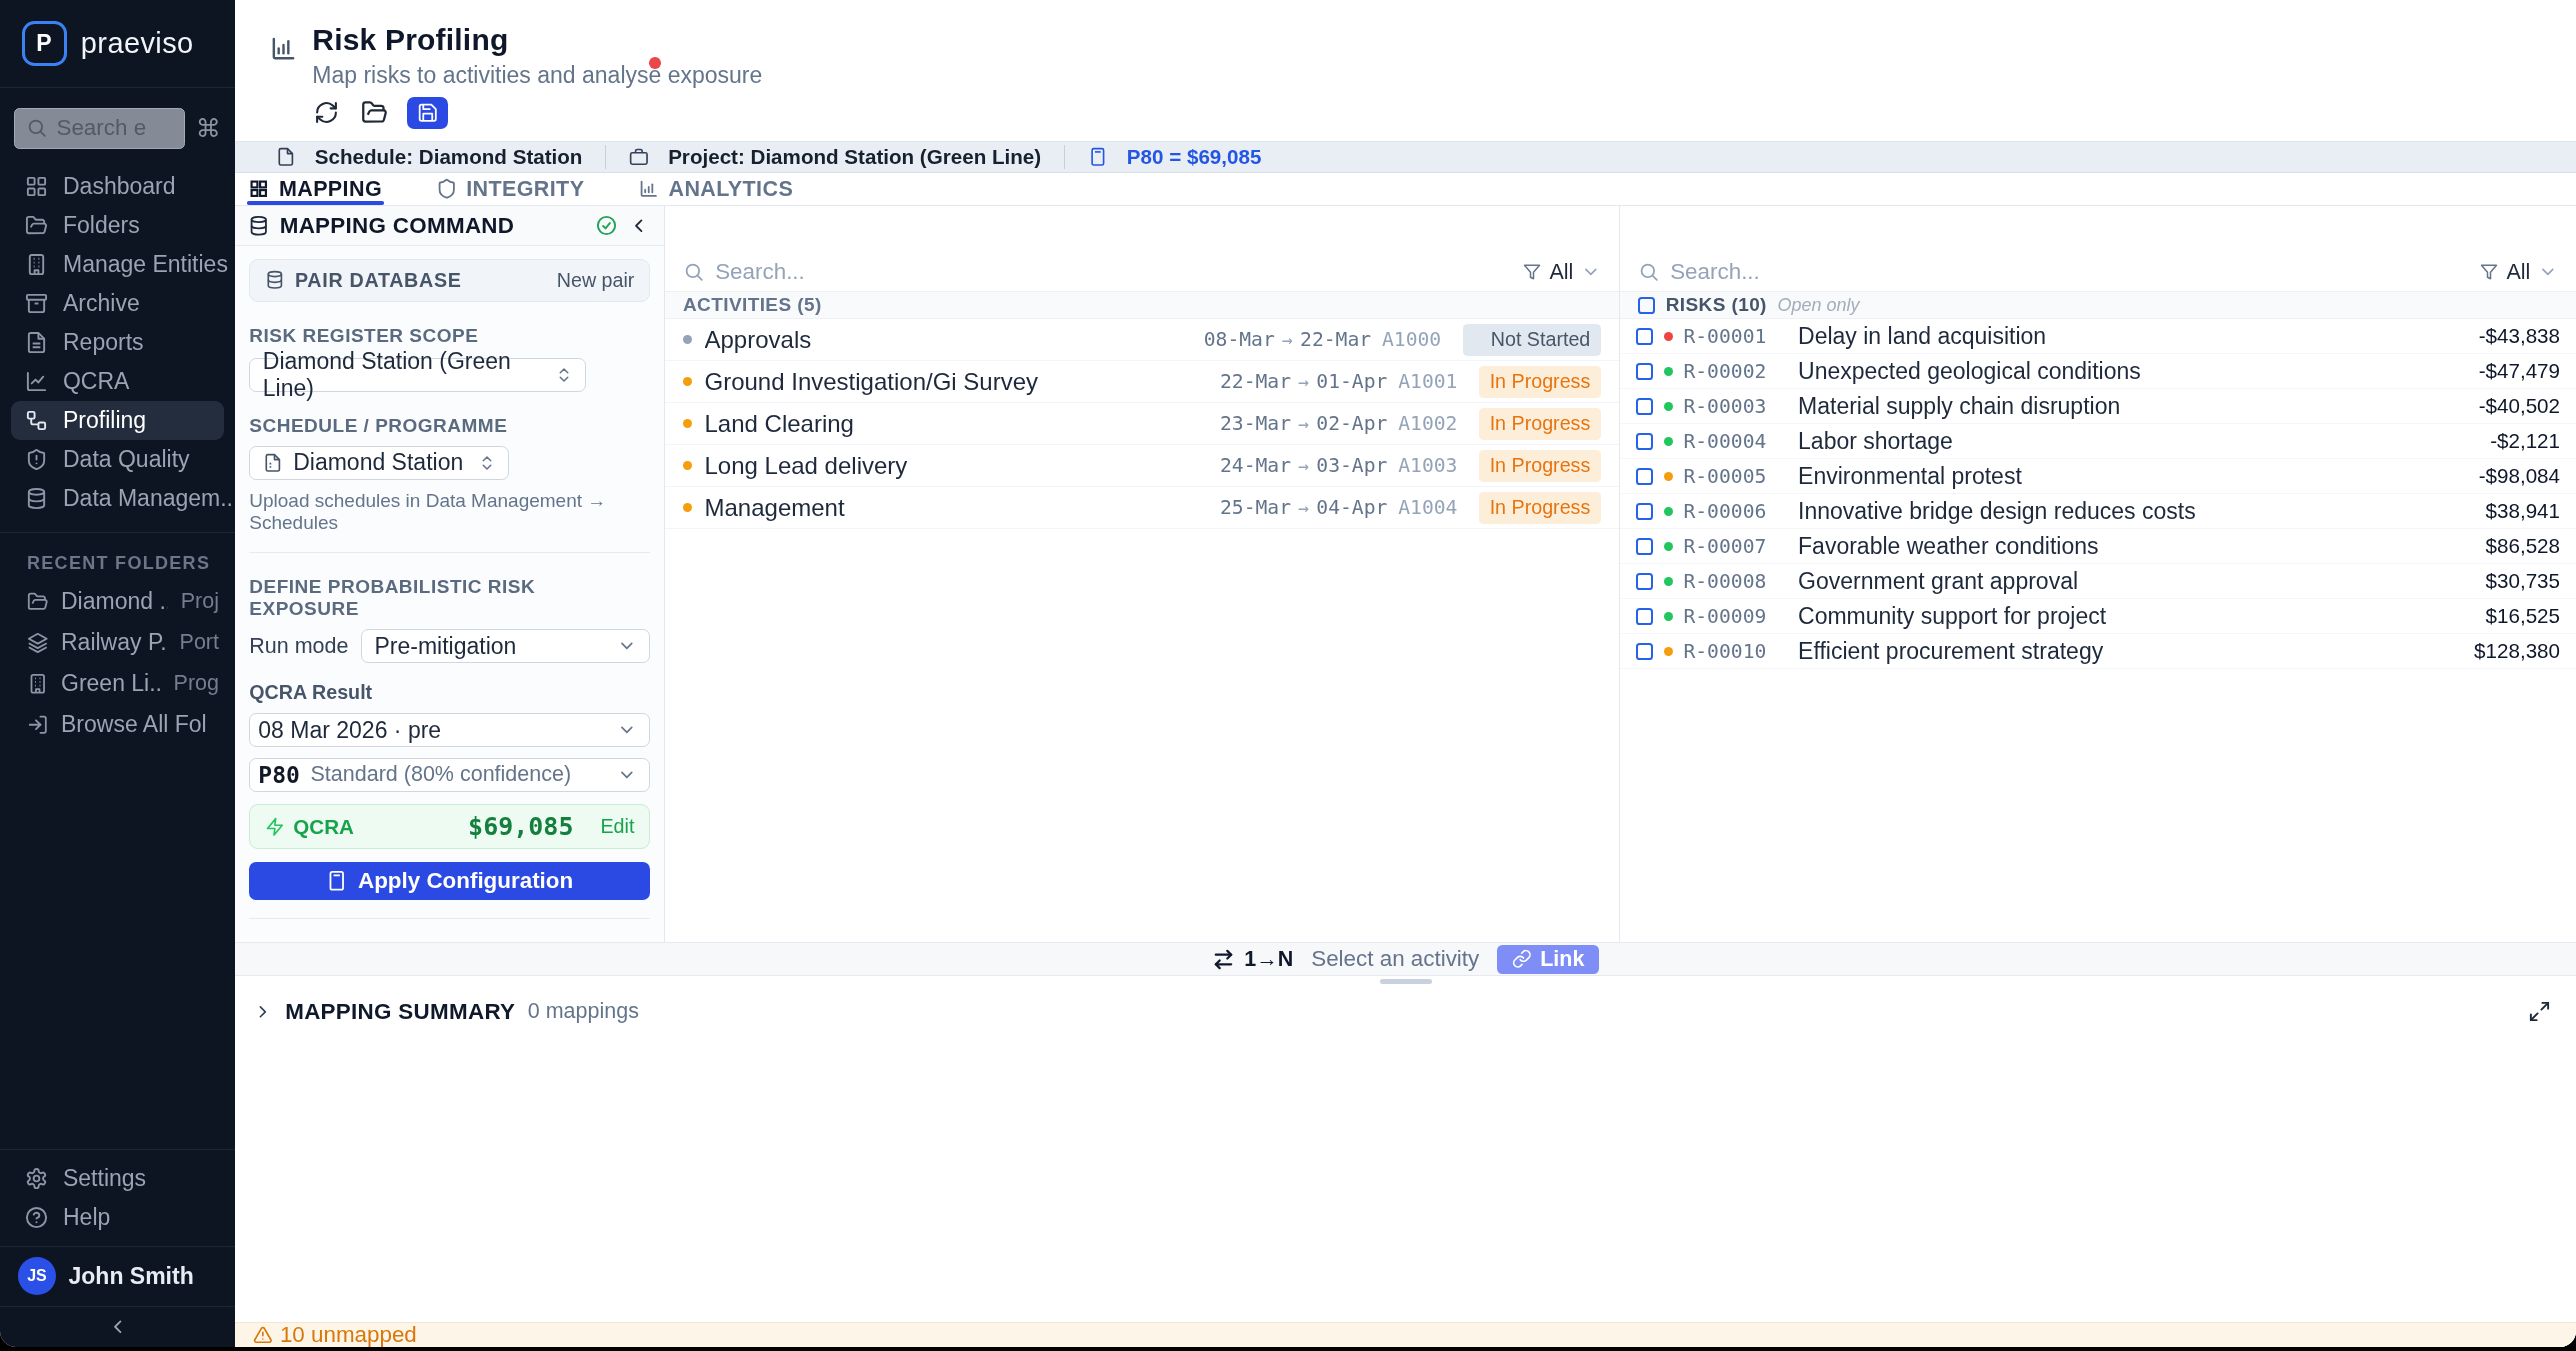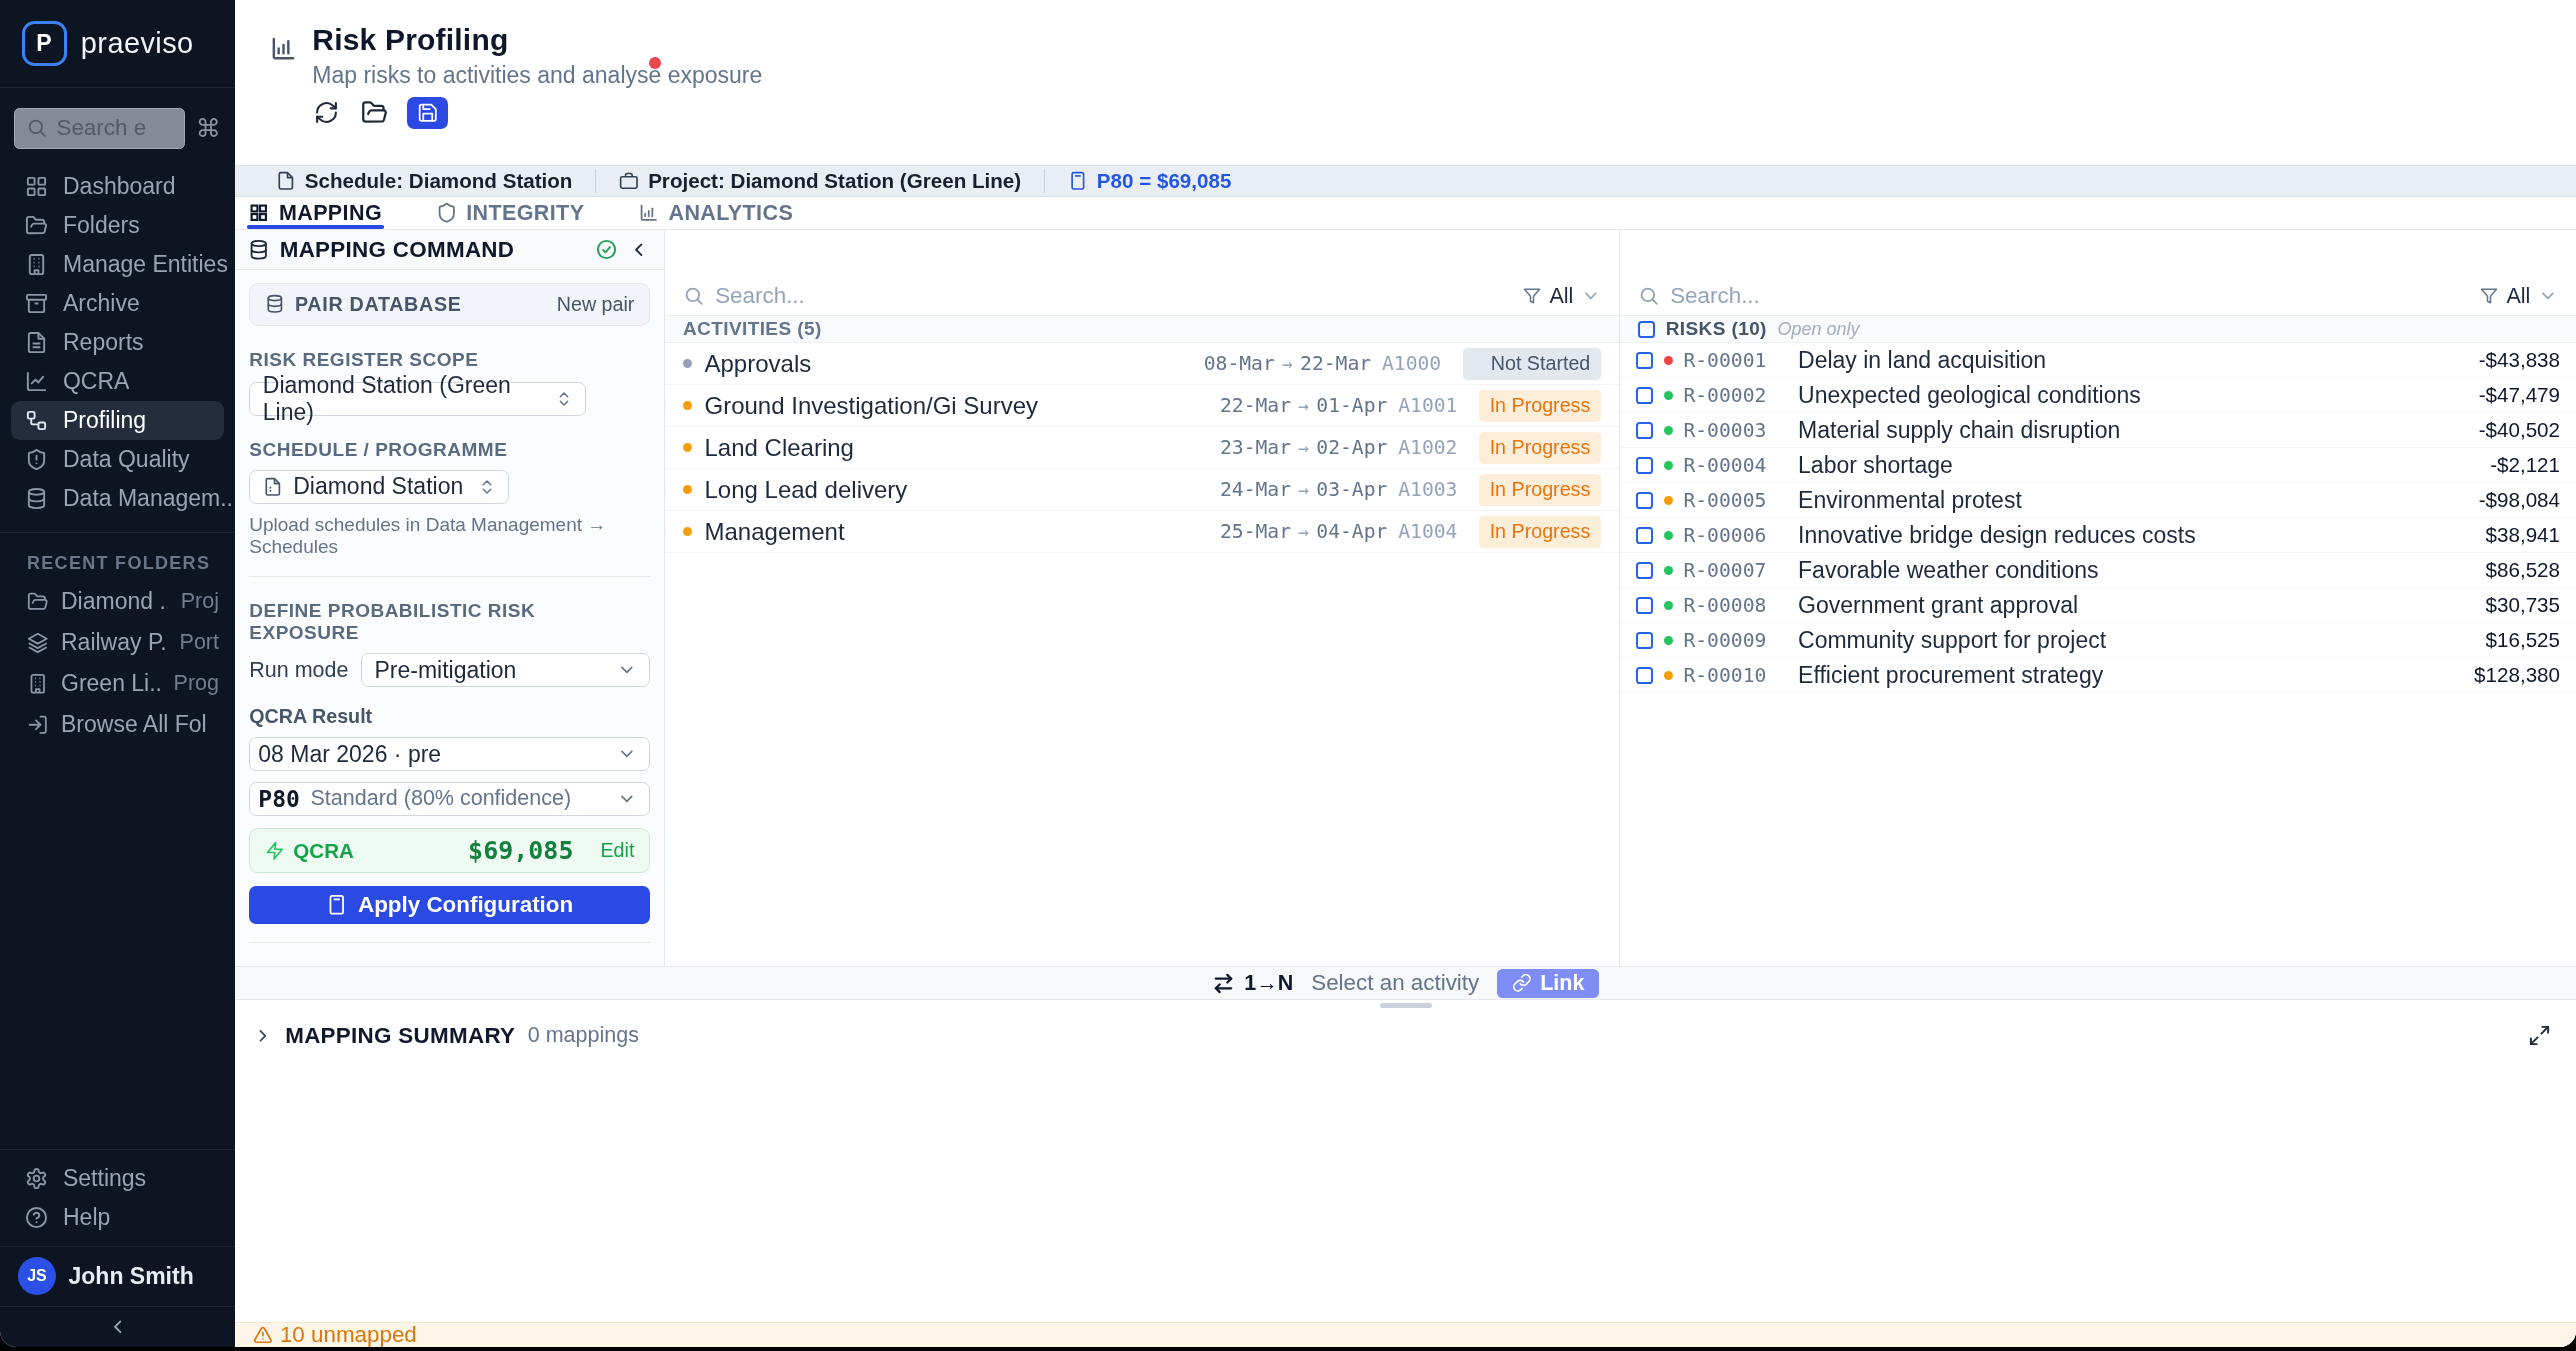--- a/index.html
+++ b/index.html
@@ -45,35 +45,35 @@
     gap:12.5px; padding:10.7px 18px; }
   .avatar { width:38px; height:38px; border-radius:50%; background:#2a50e8; color:#fff;
     font-size:16px; font-weight:700; display:flex; align-items:center; justify-content:center; }
   .user-name { color:#e8edf4; font-size:23px; font-weight:600; }
   .collapse-row { border-top:0.9px solid rgba(255,255,255,.08); height:41px; display:flex;
     align-items:center; justify-content:center; color:#9aa4b4; cursor:pointer; }
 
   
   .main { flex:1; display:flex; flex-direction:column; background:#fff; position:relative; min-width:0; }
 
-  .page-header { height:165px; padding:23px 0 0 34px; position:relative; flex-shrink:0; }
+  .page-header { height:141px; padding:23px 0 0 34px; position:relative; flex-shrink:0; }
   .ph-row { display:flex; align-items:flex-start; gap:14.3px; }
   .ph-icon { color:#475569; margin-top:10.7px; }
   .page-title { font-size:30px; font-weight:800; color:#0f172a; letter-spacing:0.2px; }
   .page-sub { font-size:23px; color:#64748b; margin-top:5.4px; }
   .notif-dot { position:absolute; left:414px; top:57px; width:11.6px; height:11.6px;
     border-radius:50%; background:#e8474b; }
   .ph-tools { display:flex; align-items:center; gap:18px; margin:7.2px 0 0 0; }
   .tool-btn { color:#1f2937; background:none; border:none; cursor:pointer; padding:1.8px; }
   .tool-btn.primary { background:#2b49e3; color:#fff; border-radius:7.2px; width:41px; height:32px;
     display:flex; align-items:center; justify-content:center; }
 
   .context-bar { height:32px; background:#e9eef5; border-top:0.9px solid #dfe5ee; border-bottom:0.9px solid #d8e0ea;
     display:flex; align-items:center; padding-left:18px; flex-shrink:0; }
-  .ctx-item { display:flex; align-items:center; gap:9px; font-size:20.6px; font-weight:700;
+  .ctx-item { display:flex; align-items:center; gap:19px; font-size:20.6px; font-weight:700;
     color:#17202e; padding:0 23px; }
   .ctx-item .ni { color:#334155; }
   .ctx-item + .ctx-item { border-left:0.9px solid #c6cfdc; }
   .ctx-item.accent, .ctx-item.accent .ni { color:#2456e4; }
 
   .tabs { height:33px; display:flex; align-items:stretch; gap:50px; padding-left:11.6px;
     border-bottom:0.9px solid #e4e8ee; flex-shrink:0; }
   .tab { display:flex; align-items:center; gap:9px; font-size:21.5px; font-weight:700;
     letter-spacing:0.4px; color:#64748b; cursor:pointer; position:relative; padding:0 1.8px; }
   .tab.active { color:#10182b; }

